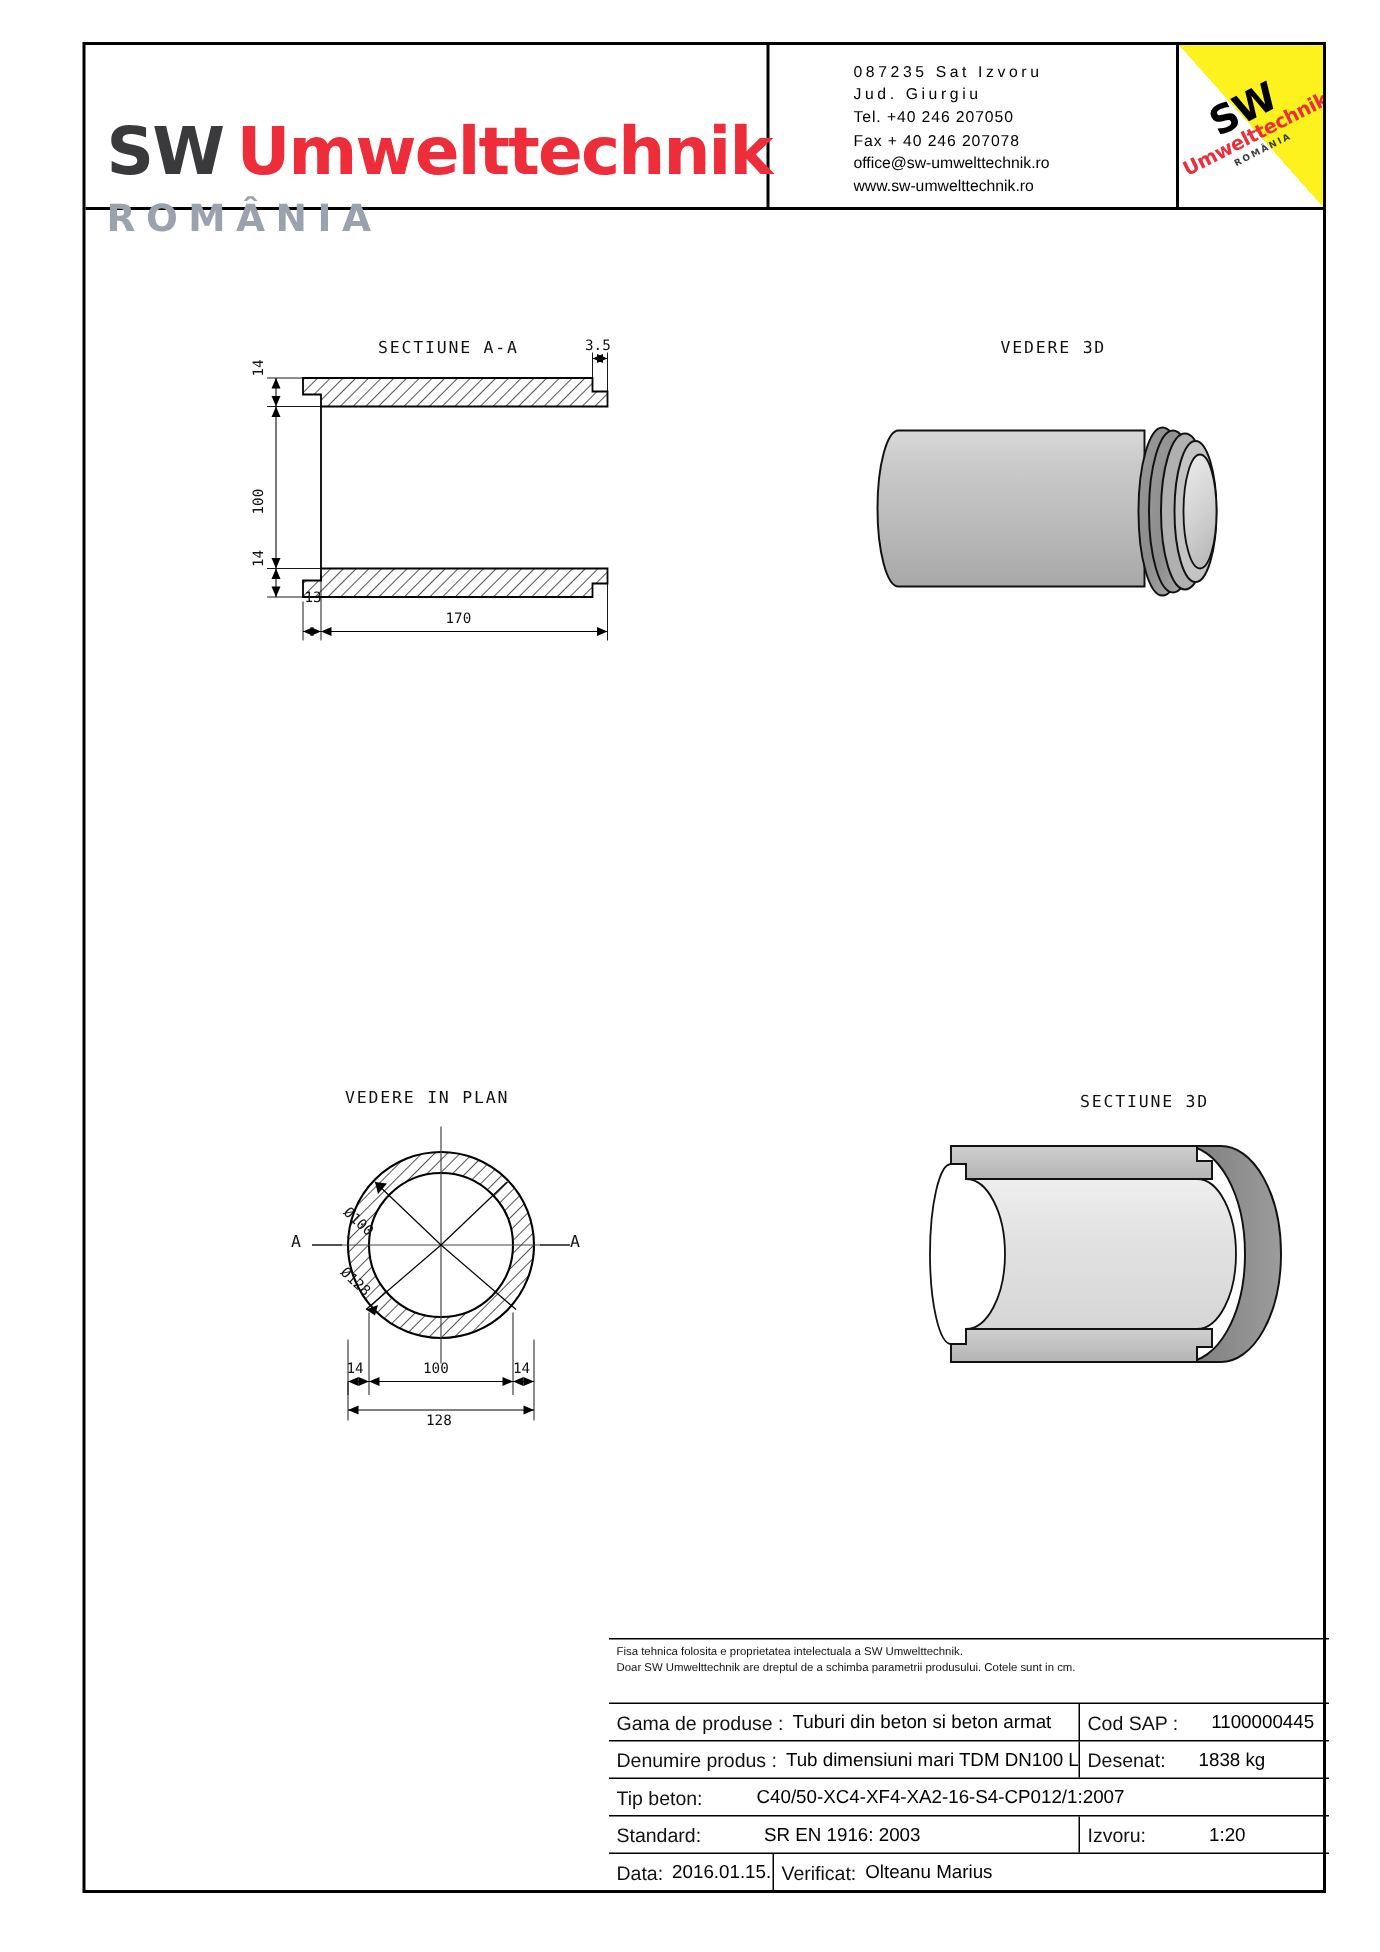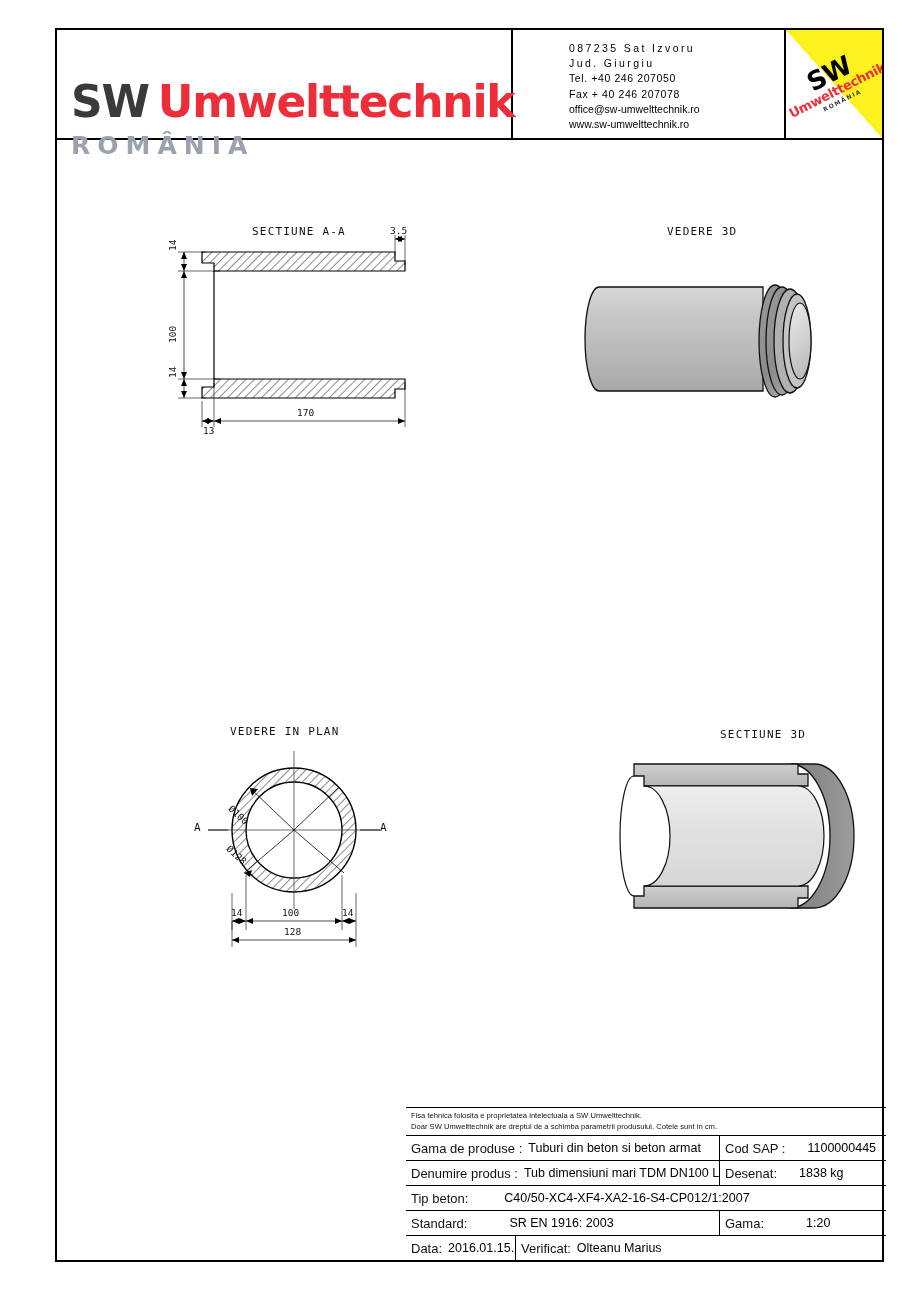--- a/index.html
+++ b/index.html
@@ -187,21 +187,21 @@
     color: #111;
     white-space: nowrap;
     margin-right: 6px;
   }
   .val {
     font-size: 12.5px;
     color: #000;
     white-space: nowrap;
   }
   #disclaimer {
-    padding: 3px 5px 3px 5px;
+    padding: 3px 5px 18px 5px;
     border-bottom: 1.3px solid #000;
   }
   #disclaimer div {
     font-size: 7.6px;
     line-height: 10.5px;
     color: #111;
     white-space: nowrap;
   }
   .w-left  { width: 314px; }
   .w-right { width: 166px; }
@@ -294,21 +294,21 @@
         <line x1="233" y1="14" x2="243" y2="14" stroke="#000" stroke-width="0.7"></line>
         <line x1="233" y1="10" x2="233" y2="30" stroke="#000" stroke-width="0.6"></line>
         <line x1="243" y1="10" x2="243" y2="40" stroke="#000" stroke-width="0.6"></line>
         <polygon points="233,14 240,11 240,17" fill="#000"></polygon>
         <polygon points="243,14 236,11 236,17" fill="#000"></polygon>
       </svg>
 
       <div class="dim-txt" style="left:5px; top:26px; transform:rotate(-90deg); transform-origin:left top;">14</div>
       <div class="dim-txt" style="left:5px; top:118px; transform:rotate(-90deg); transform-origin:left top;">100</div>
       <div class="dim-txt" style="left:5px; top:153px; transform:rotate(-90deg); transform-origin:left top;">14</div>
-      <div class="dim-txt" style="left:41px; top:200px;">13</div>
+      <div class="dim-txt" style="left:41px; top:168px;">13</div>
       <div class="dim-txt" style="left:135px; top:182px;">170</div>
       <div class="dim-txt" style="left:228px; top:0px;">3.5</div>
     </div>
 
     <div class="view" style="left:510px; top:85px; width:290px; height:195px;">
       <div class="view-title" style="left:100px; top:0px;">VEDERE 3D</div>
 
       <svg width="290" height="195" style="position:absolute; left:0; top:20px;">
         <defs>
           <linearGradient id="bodyGrad" x1="0" y1="0" x2="0" y2="1">
@@ -390,21 +390,21 @@
 
         <line x1="36" y1="105" x2="56" y2="105" stroke="#000" stroke-width="0.8"></line>
         <line x1="188" y1="105" x2="208" y2="105" stroke="#000" stroke-width="0.8"></line>
       </svg>
 
       <div class="dim-txt" style="left:62px; top:78px; transform:rotate(43deg); transform-origin:left top;">Ø100</div>
       <div class="dim-txt" style="left:60px; top:118px; transform:rotate(43deg); transform-origin:left top;">Ø128</div>
       <div class="dim-txt" style="left:59px; top:182px;">14</div>
       <div class="dim-txt" style="left:110px; top:182px;">100</div>
       <div class="dim-txt" style="left:170px; top:182px;">14</div>
-      <div class="dim-txt" style="left:112px; top:201px;">128</div>
+      <div class="dim-txt" style="left:112px; top:217px;">128</div>
       <div class="sec-letter" style="left:22px; top:96px;">A</div>
       <div class="sec-letter" style="left:208px; top:96px;">A</div>
     </div>
 
     <div class="view" style="left:545px; top:588px; width:290px; height:200px;">
       <div class="view-title" style="left:118px; top:0px;">SECTIUNE 3D</div>
 
       <svg width="290" height="200" style="position:absolute; left:0; top:18px;">
         <defs>
           <linearGradient id="cutBody" x1="0" y1="0" x2="0" y2="1">
@@ -472,21 +472,21 @@
         <span class="val" style="margin-left:30px;">C40/50-XC4-XF4-XA2-16-S4-CP012/1:2007</span>
       </div>
     </div>
 
     <div class="tb-row">
       <div class="tb-cell tb-div w-left">
         <span class="lbl">Standard:</span>
         <span class="val" style="margin-left:36px;">SR EN 1916: 2003</span>
       </div>
       <div class="tb-cell w-right">
-        <span class="lbl">Gama:</span>
+        <span class="lbl">Izvoru:</span>
         <span class="val" style="margin-left:36px;">1:20</span>
       </div>
     </div>
 
     <div class="tb-row">
       <div class="tb-cell tb-div w-date">
         <span class="lbl">Data:</span>
         <span class="val">2016.01.15.</span>
       </div>
       <div class="tb-cell w-right">

